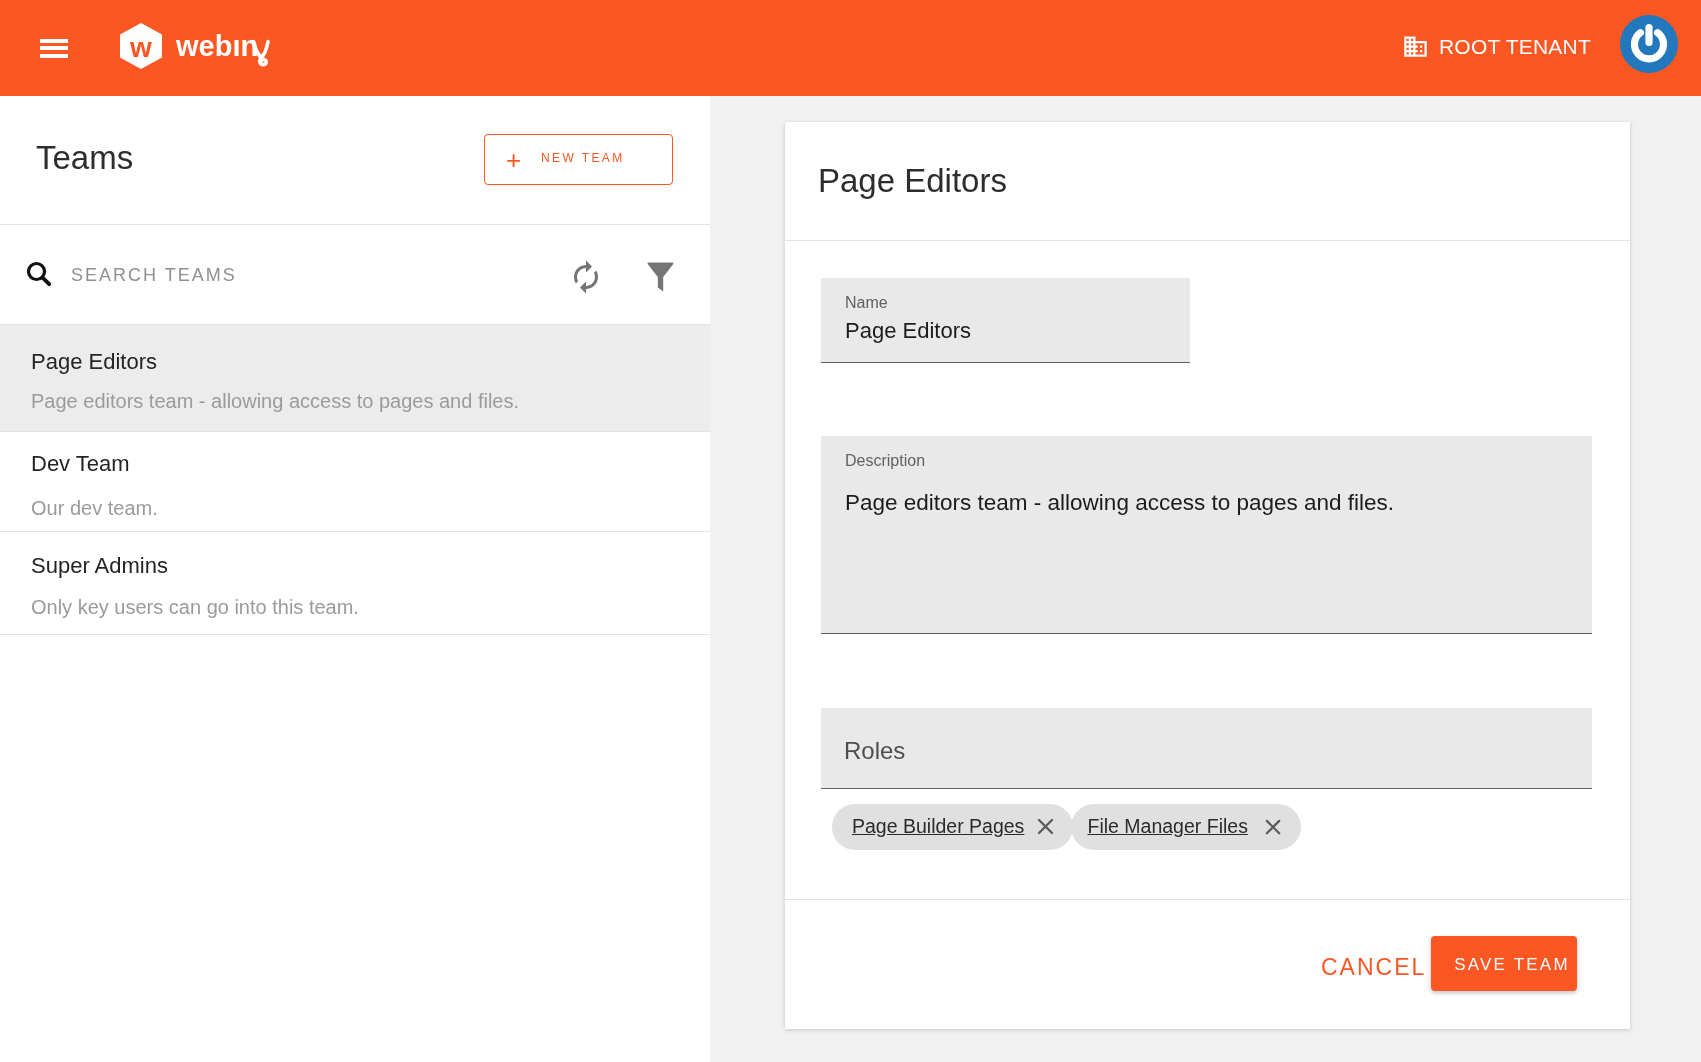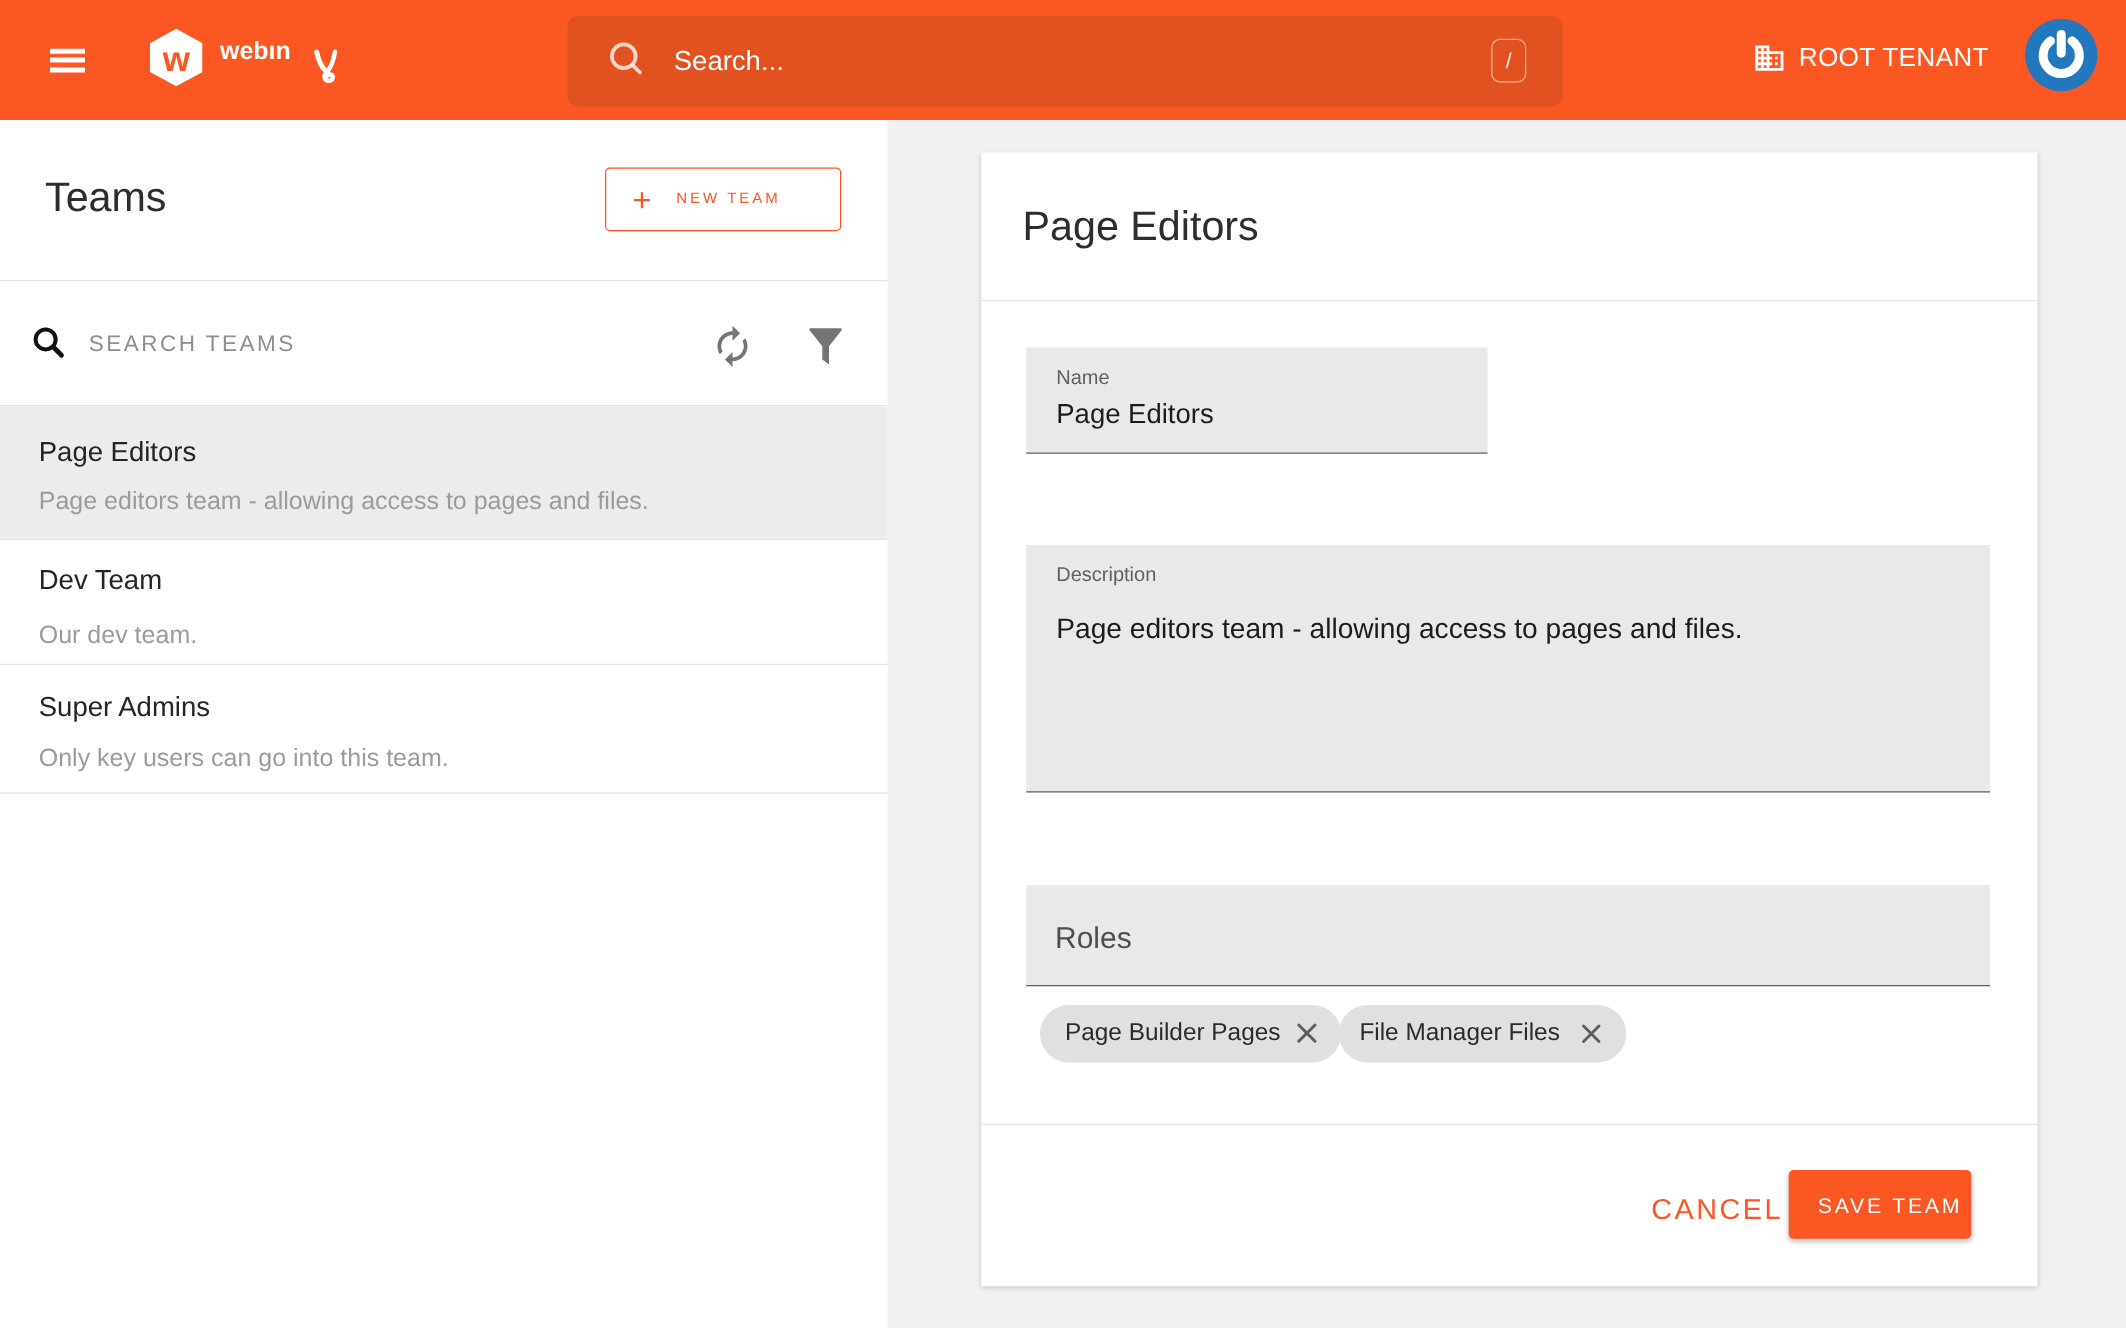--- a/index.html
+++ b/index.html
@@ -4,21 +4,21 @@
 <style>
 * { margin:0; padding:0; box-sizing:border-box; }
 html,body { width:1701px; height:1062px; font-family:"Liberation Sans",sans-serif; background:#f1f1f1; overflow:hidden; -webkit-font-smoothing:antialiased; }
 
 
 #header { position:absolute; left:0; top:0; width:1701px; height:96px; background:#fa5723; }
 #burger { position:absolute; left:40px; top:39px; width:28px; height:19px; }
 #burger div { position:absolute; left:0; width:28px; height:4px; background:#fff; }
 #burger .b1{top:0} #burger .b2{top:7.4px} #burger .b3{top:14.8px}
 #hexwrap { position:absolute; left:120px; top:23px; }
-#logotext { position:absolute; left:176px; top:30px; color:#fff; font-size:20px; font-weight:700; letter-spacing:0; }
+#logotext { position:absolute; left:176px; top:30px; color:#fff; font-size:29px; font-weight:700; letter-spacing:0; }
 #searchbox { position:absolute; left:454px; top:13px; width:796px; height:72px; background:#e25120; border-radius:8px; }
 #searchbox .ph { position:absolute; left:85px; top:23px; font-size:22px; color:#ffffff; }
 #slashkey { position:absolute; left:739px; top:18px; width:28px; height:35px; border:1px solid rgba(255,255,255,0.55); border-radius:7px; color:rgba(255,255,255,0.9); font-size:17px; text-align:center; line-height:33px; }
 #tenant-icon { position:absolute; left:1402px; top:33.4px; }
 #tenant-txt { position:absolute; left:1439px; top:34.5px; font-size:21px; letter-spacing:0.2px; color:#fff; white-space:nowrap; }
 #avatar { position:absolute; left:1620px; top:15px; }
 
 
 #leftpanel { position:absolute; left:0; top:96px; width:710px; height:994px; background:#fff; }
 #teams-title { position:absolute; left:36px; top:43px; font-size:33px; color:#2d2d2d; }
@@ -42,21 +42,21 @@
 .field .fval { position:absolute; left:24px; top:40px; font-size:22px; color:#1c1c1c; }
 #fname { left:36px; top:156px; width:369px; height:85px; }
 #fslug { left:439px; top:156px; width:369px; height:85px; background:#f6f6f6; border-bottom:1.5px solid #ededed; }
 #fslug .flabel { color:#c0c0c0; }
 #fslug .fval { color:#9e9e9e; }
 #fdesc { left:36px; top:314px; width:771px; height:198px; }
 #fdesc .fval { top:54px; font-size:22.5px; }
 #froles { left:36px; top:586px; width:771px; height:81px; }
 #froles .fval { top:29px; font-size:24px; color:#4e4e4e; left:23px; }
 .chip { position:absolute; top:682px; height:46px; background:#e0e0e0; border-radius:23px; }
-.chip .ctext { position:absolute; left:20px; top:10.5px; font-size:19.5px; color:#2b2b2b; white-space:nowrap; }
+.chip .ctext { position:absolute; left:20px; top:10.5px; font-size:19.5px; color:#2b2b2b; white-space:nowrap;text-decoration:underline; }
 #chip1 { left:47px; width:241px; }
 #chip2 { left:286px; width:230px; }
 #chip2 .ctext { left:16.5px; }
 #cancel { position:absolute; left:536px; top:832px; font-size:23px; letter-spacing:2px; color:#fa5723; }
 #save { position:absolute; left:646px; top:814px; width:146px; height:55px; background:#fa5723; border-radius:4px; box-shadow:0 2px 4px rgba(0,0,0,0.25); }
 #save span { position:absolute; left:0; width:162px; text-align:center; top:19px; font-size:17px; letter-spacing:2.2px; color:#fff; }
 </style>
 </head>
 <body>
 
@@ -72,28 +72,20 @@
     <svg width="42" height="46" viewBox="0 0 42 46">
       <polygon points="21,0 42,11.5 42,34.5 21,46 0,34.5 0,11.5" fill="#fff"></polygon>
       <text x="21" y="34" text-anchor="middle" font-family="Liberation Sans, sans-serif" font-size="28" font-weight="700" fill="#fa5723">w</text>
     </svg>
   </div>
   <div id="logotext">webın</div>
   <svg style="position:absolute;left:251px;top:38px" width="26" height="32" viewBox="0 0 26 32">
     <path d="M 2.4 3.8 C 3.8 10 6.2 15.8 9.6 18.8" fill="none" stroke="#fff" stroke-width="4" stroke-linecap="round"></path>
     <path d="M 17.0 3.5 C 15.9 10.2 13.2 17.0 9.8 20.4 C 7.8 22.6 8.4 25.8 11.0 26.5 C 13.4 27.1 15.4 25.7 15.2 23.6 C 15.0 21.6 12.6 20.9 11.1 22.4" fill="none" stroke="#fff" stroke-width="3.6" stroke-linecap="round"></path>
   </svg>
-  <div id="searchbox">
-    <svg style="position:absolute;left:31px;top:18px" width="36" height="36" viewBox="0 0 36 36">
-      <circle cx="14" cy="14" r="9.5" fill="none" stroke="rgba(255,235,230,0.85)" stroke-width="3"></circle>
-      <line x1="20.7" y1="20.7" x2="27" y2="27" stroke="rgba(255,235,230,0.85)" stroke-width="3" stroke-linecap="round"></line>
-    </svg>
-    <div class="ph">Search...</div>
-    <div id="slashkey">/</div>
-  </div>
   <svg id="tenant-icon" width="27" height="27" viewBox="0 0 24 24">
     <path fill="#fff" d="M12 7V3H2v18h20V7H12zM6 19H4v-2h2v2zm0-4H4v-2h2v2zm0-4H4V9h2v2zm0-4H4V5h2v2zm4 12H8v-2h2v2zm0-4H8v-2h2v2zm0-4H8V9h2v2zm0-4H8V5h2v2zm10 12h-8v-2h2v-2h-2v-2h2v-2h-2V9h8v10zm-2-8h-2v2h2v-2zm0 4h-2v2h2v-2z"></path>
   </svg>
   <div id="tenant-txt">ROOT TENANT</div>
   <div id="avatar">
     <svg width="58" height="58" viewBox="0 0 58 58">
       <circle cx="29" cy="29" r="29" fill="#2277bd"></circle>
       <path d="M 20.4 17.7 A 14.5 14.5 0 1 0 37.6 17.7" fill="none" stroke="#fff" stroke-width="7.2" stroke-linecap="round"></path>
       <line x1="29" y1="12.6" x2="29" y2="27.5" stroke="#fff" stroke-width="7.2" stroke-linecap="round"></line>
     </svg>

